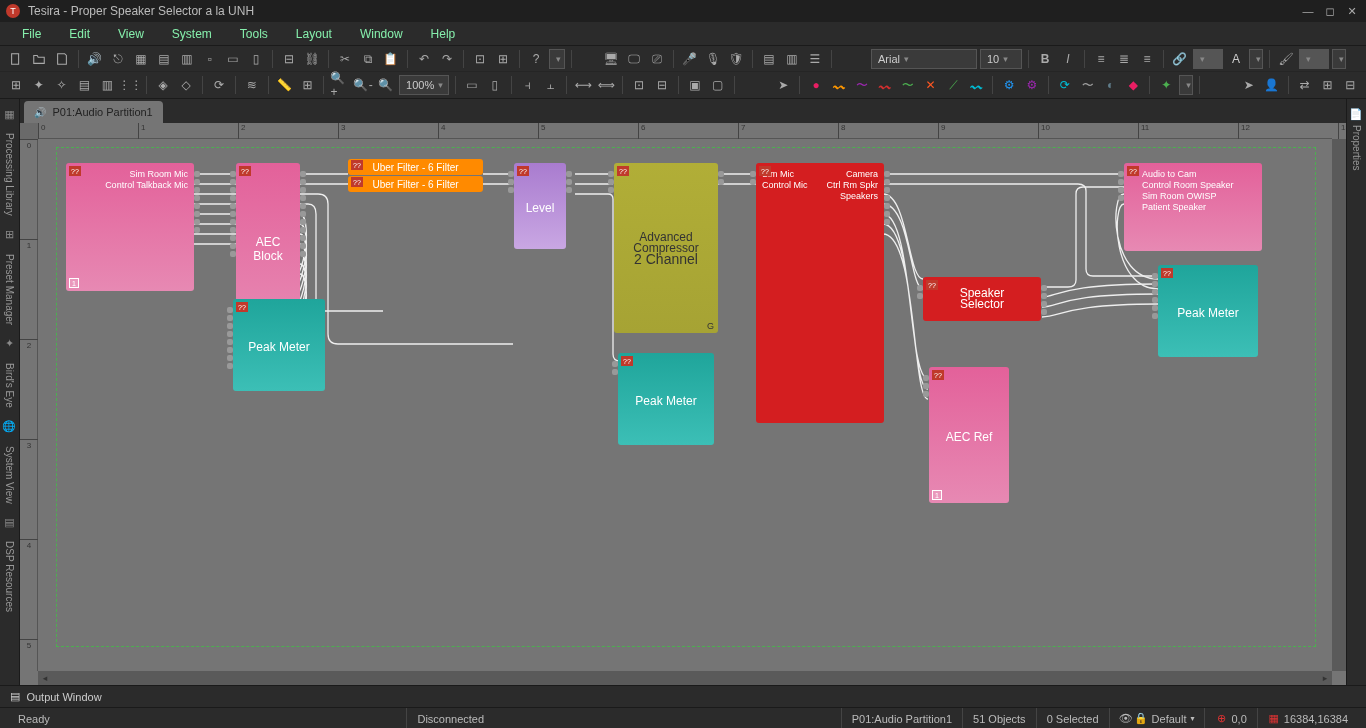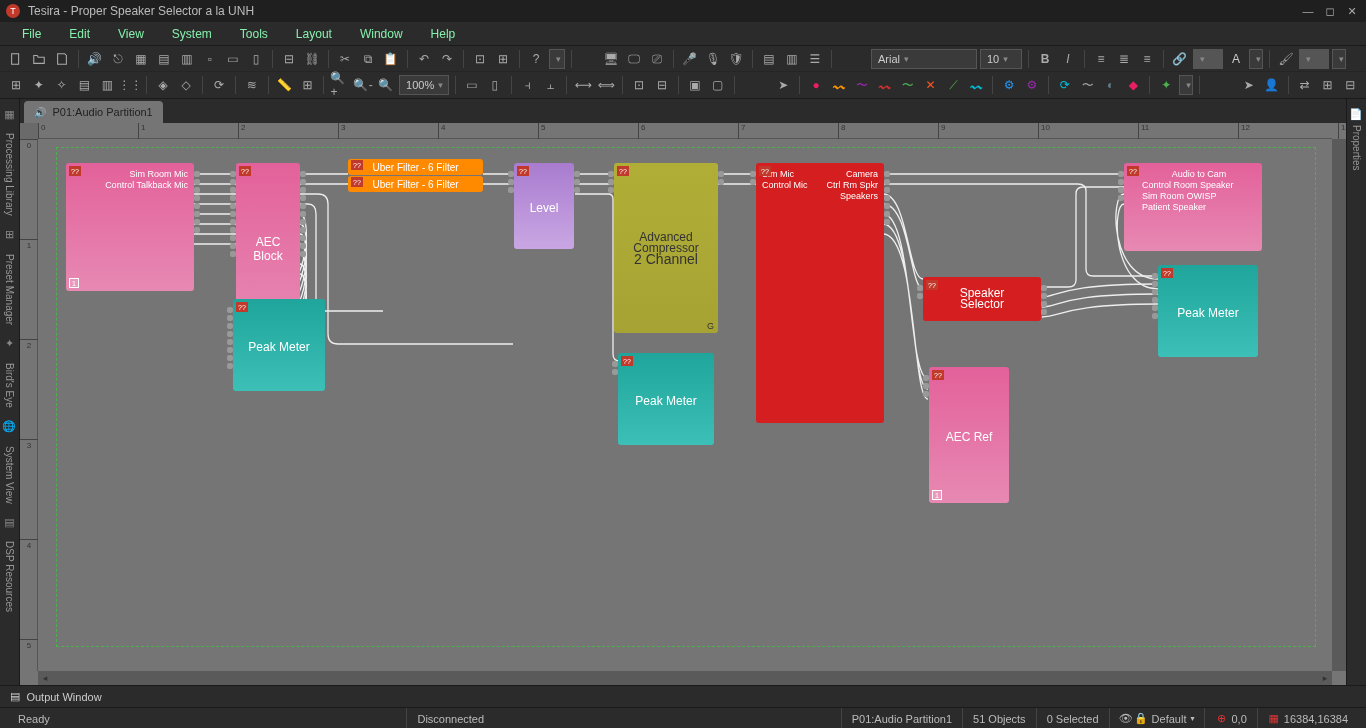--- a/index.html
+++ b/index.html
@@ -351,21 +351,21 @@
 
         <div class="block" style="top:20px;left:310px;width:135px;height:16px;background:#FF8A00;font-size:10px">
           <div class="marker" style="top:1px">??</div>
           <span>Uber Filter - 6 Filter</span>
         </div>
         <div class="block" style="top:37px;left:310px;width:135px;height:16px;background:#FF8A00;font-size:10px">
           <div class="marker" style="top:1px">??</div>
           <span>Uber Filter - 6 Filter</span>
         </div>
 
-        <div class="block" style="top:24px;left:476px;width:60px;height:86px;background:linear-gradient(#A97CCF,#C9A7E3)">
+        <div class="block" style="top:24px;left:476px;width:52px;height:86px;background:linear-gradient(#A97CCF,#C9A7E3)">
           <div class="marker">??</div>
           <div class="mainlbl">Level</div>
           <div class="ports l">
               <div class="port"></div>
               <div class="port"></div>
               <div class="port"></div>
             </div>
           <div class="ports r">
               <div class="port"></div>
               <div class="port"></div>
@@ -464,21 +464,21 @@
           <div class="idx">1</div>
           <div class="ports l">
               <div class="port"></div>
               <div class="port"></div>
               <div class="port"></div>
             </div>
         </div>
 
         <div class="block" style="top:24px;left:1086px;width:138px;height:88px;background:linear-gradient(#E3619A,#E789B3);text-align:left;align-items:flex-start;justify-content:flex-start;padding:6px 6px 6px 18px">
           <div class="marker">??</div>
-          <div class="lbl" style="text-align:center">Audio to Cam</div>
+          <div class="lbl" style="text-align:left">Audio to Cam</div>
           <div class="lbl" style="text-align:left">Control Room Speaker</div>
           <div class="lbl" style="text-align:left">Sim Room OWISP</div>
           <div class="lbl" style="text-align:left">Patient Speaker</div>
           <div class="ports l">
               <div class="port"></div>
               <div class="port"></div>
               <div class="port"></div>
               <div class="port"></div>
             </div>
         </div>

